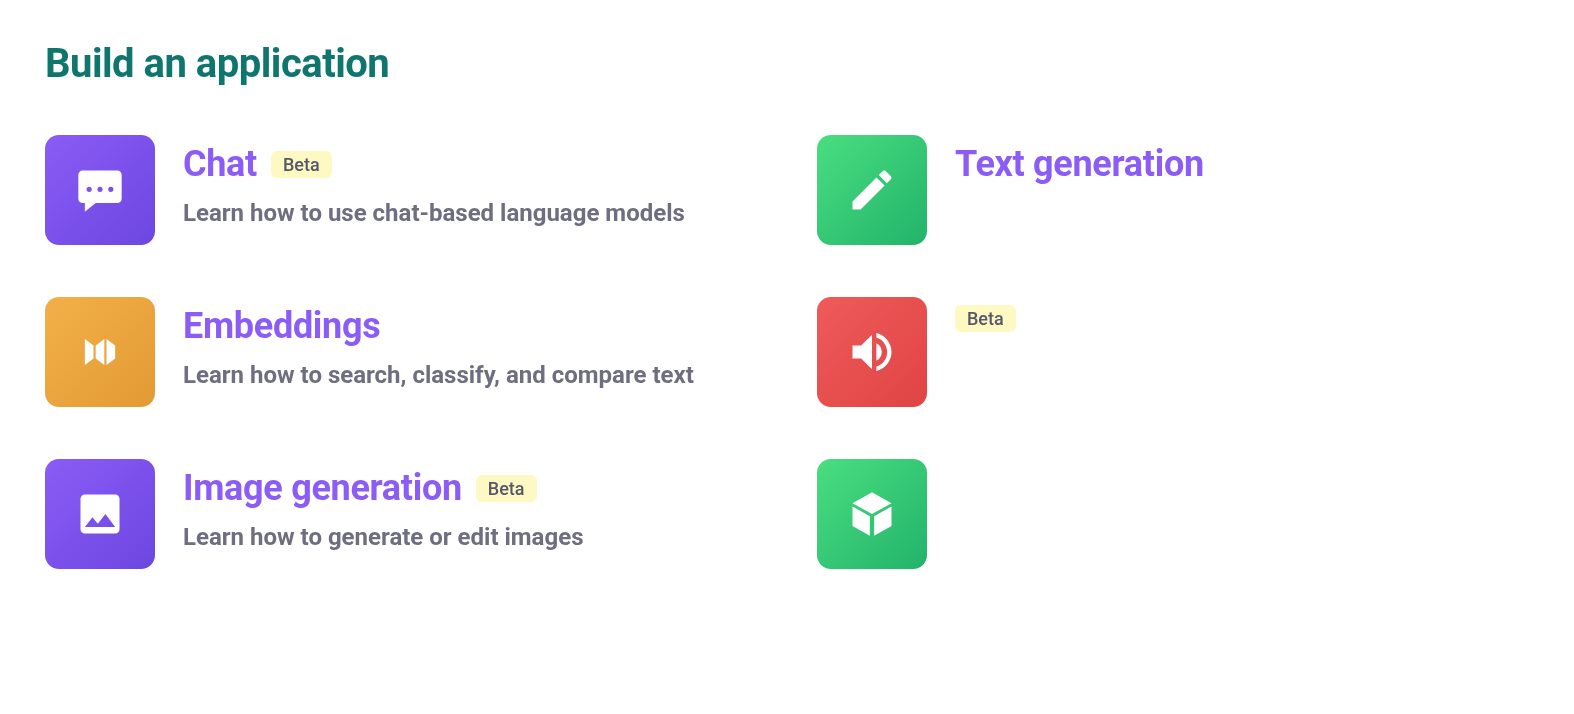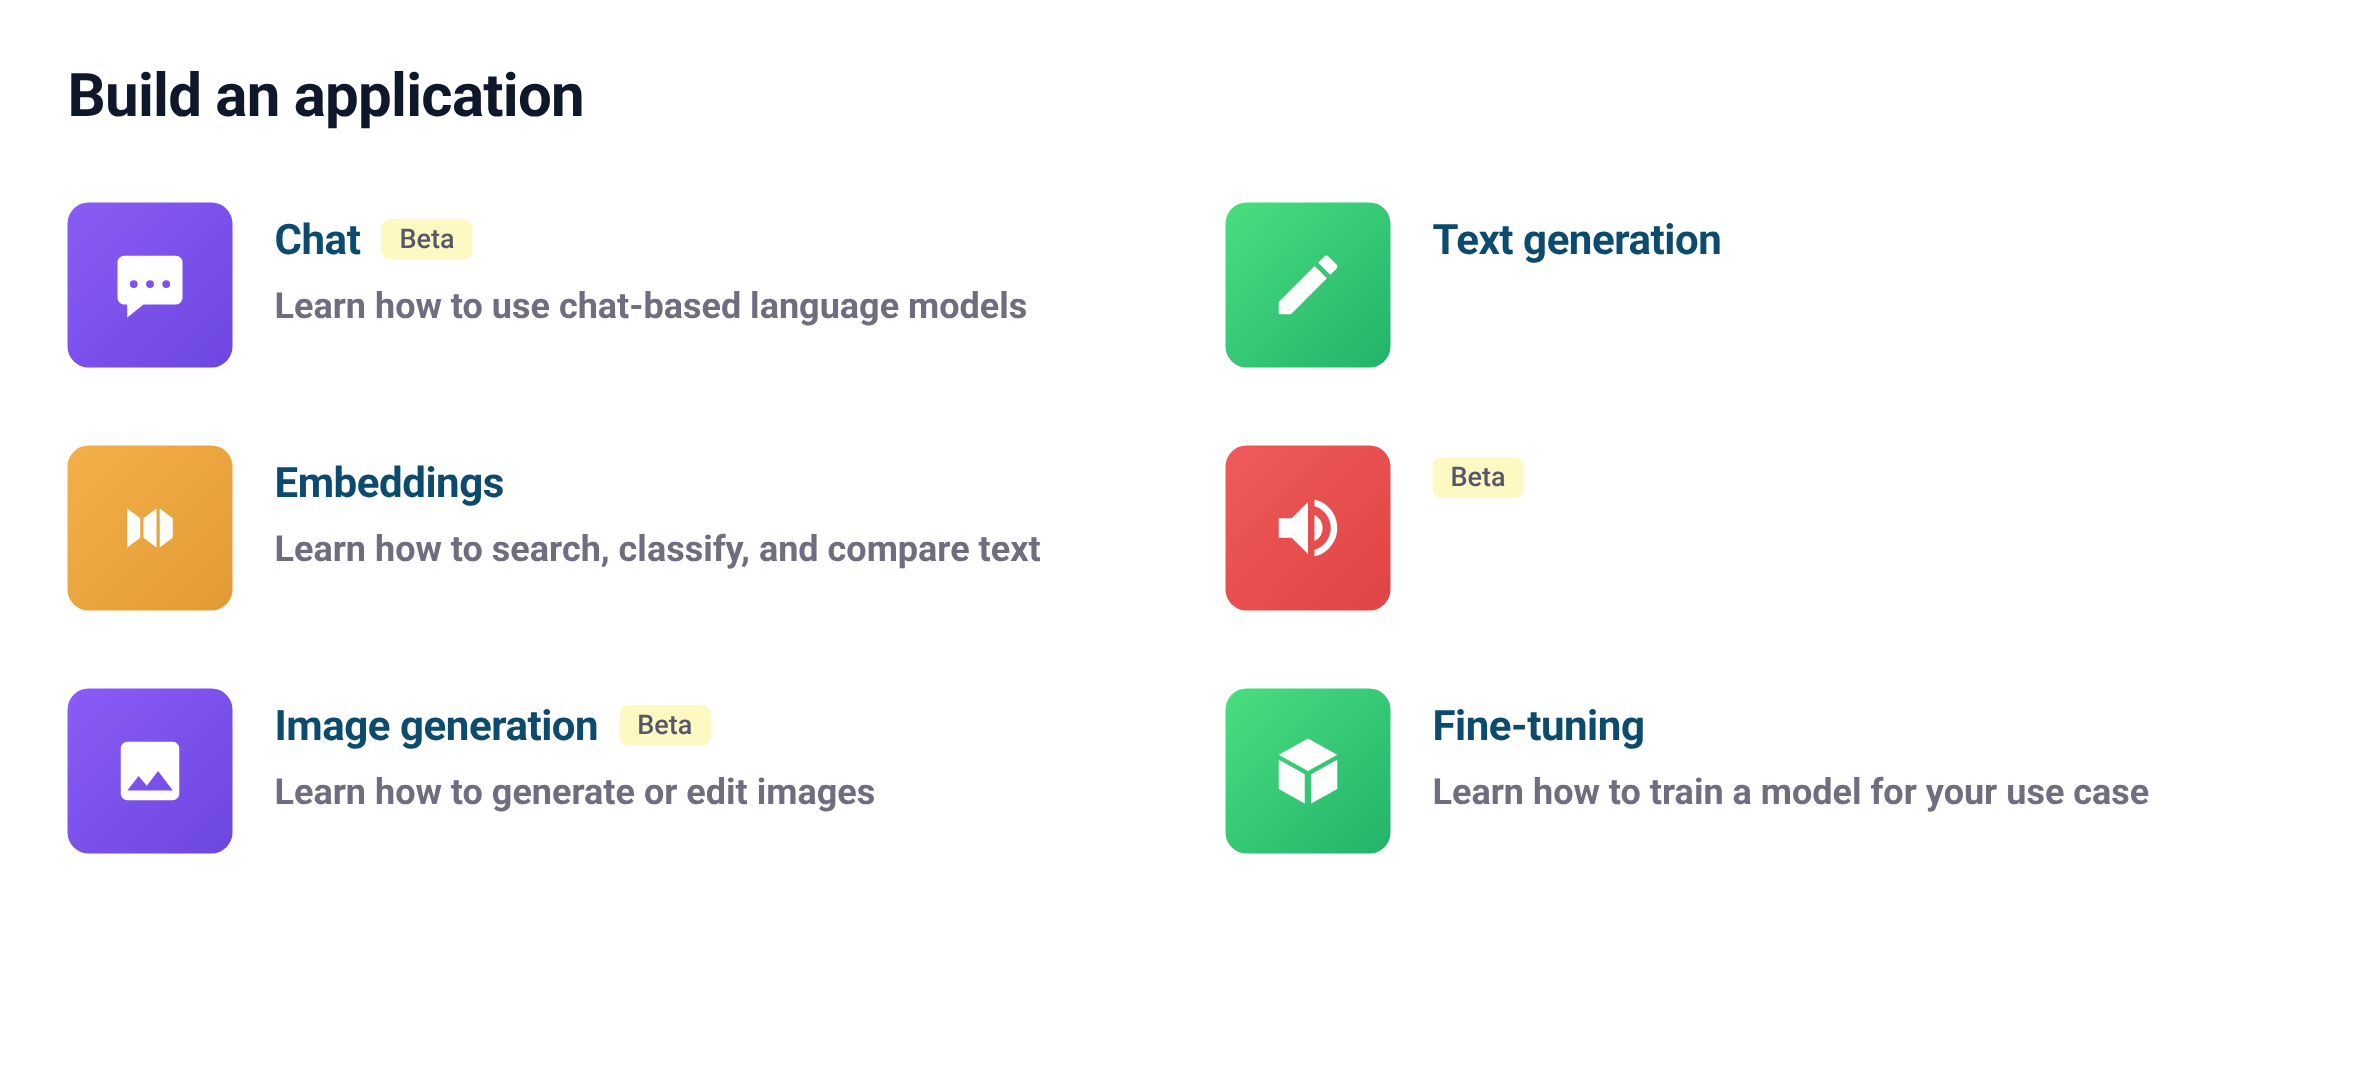--- a/index.html
+++ b/index.html
@@ -9,21 +9,21 @@
     }
     body {
       font-family: -apple-system, BlinkMacSystemFont, "Segoe UI", Roboto, Helvetica, Arial, sans-serif;
       background: #ffffff;
       padding: 40px 45px;
       color: #202123;
     }
     .page-title {
       font-size: 40px;
       font-weight: 700;
-      color: #0f172a;
+      color: #0f766e;
       margin-bottom: 48px;
       letter-spacing: -0.5px;
     }
     .grid {
       display: grid;
       grid-template-columns: 1fr 1fr;
       column-gap: 60px;
       row-gap: 52px;
       max-width: 1500px;
     }
@@ -63,23 +63,23 @@
       flex: 1;
       padding-top: 8px;
     }
     .card-header {
       display: flex;
       align-items: center;
       gap: 14px;
       margin-bottom: 10px;
     }
     .card-title {
-      font-size: 28px;
+      font-size: 36px;
       font-weight: 700;
-      color: #0c4a6e;
+      color: #8b5cf6;
       letter-spacing: -0.3px;
     }
     .badge {
       background: #fef9c3;
       color: #565869;
       font-size: 18px;
       font-weight: 500;
       padding: 3px 12px;
       border-radius: 6px;
     }
@@ -166,21 +166,15 @@
       <div class="card-desc">Learn how to generate or edit images</div>
     </div>
   </div>
 
   <div class="card">
     <div class="icon-box icon-green">
       <svg viewBox="0 0 24 24">
           <path d="M12 2 L21 7 L12 12 L3 7 Z M3 8.5 L11 13 L11 22 L3 17.5 Z M13 13 L21 8.5 L21 17.5 L13 22 Z"></path>
         </svg>
     </div>
-    <div class="card-body">
-      <div class="card-header">
-        <span class="card-title">Fine-tuning</span>
-      </div>
-      <div class="card-desc">Learn how to train a model for your use case</div>
-    </div>
   </div>
 
 </div>
 
 </body></html>

